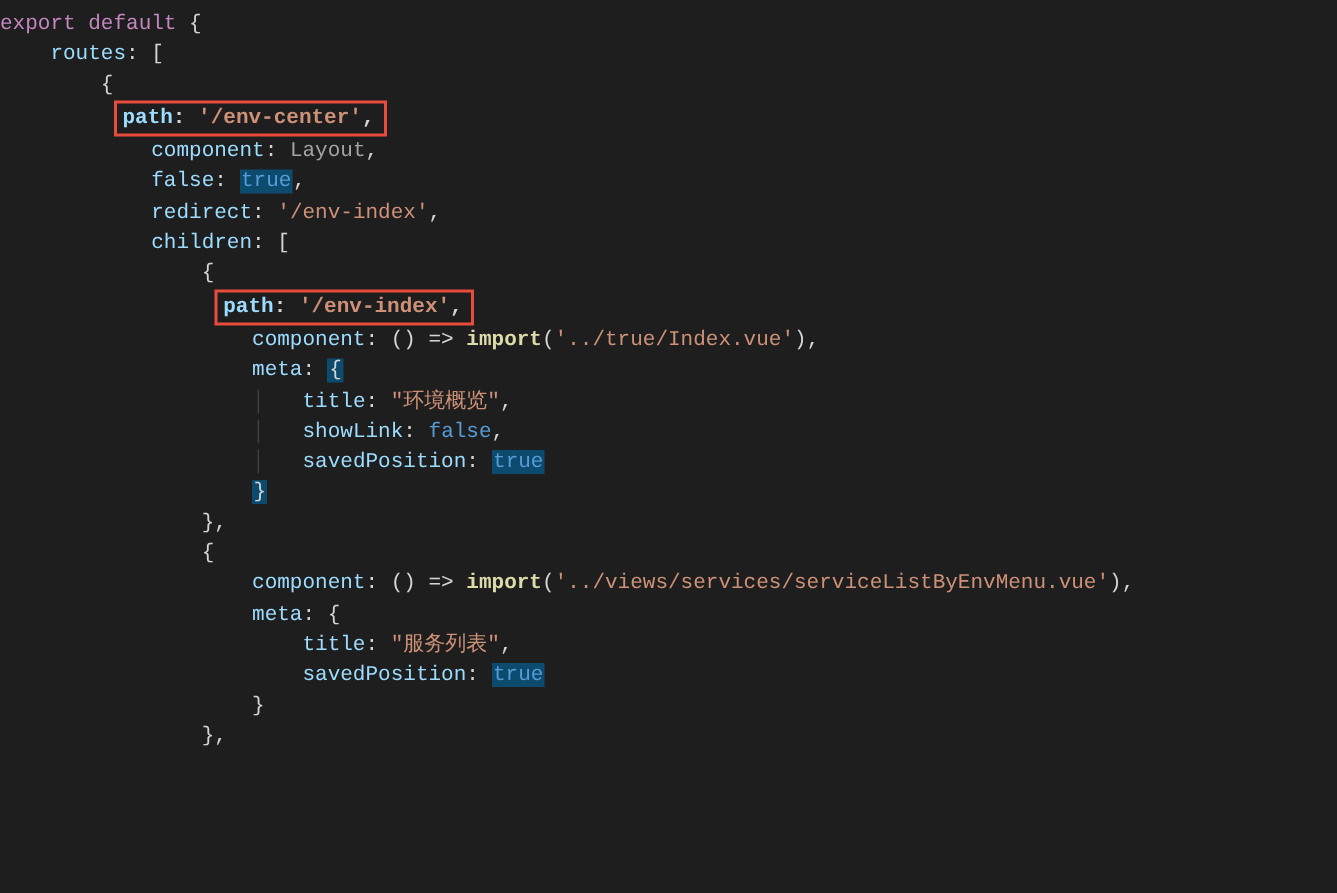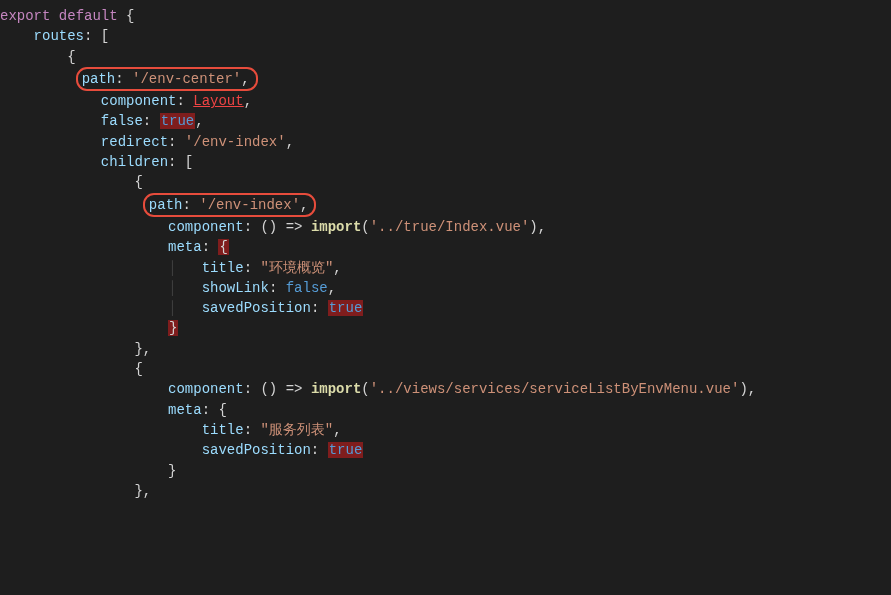--- a/index.html
+++ b/index.html
@@ -17,31 +17,32 @@
     .line {
       white-space: pre;
       position: relative;
     }
     .kw-export { color: #c586c0; }
     .kw-default { color: #c586c0; }
     .punct { color: #d4d4d4; }
     .key { color: #9cdcfe; text-align: right; }
     .string { color: #ce9178; }
     .literal { color: #569cd6; }
-    .component-val { color: #ef4444; text-decoration: underline; }
+    .component-val { color: #a3a3a3; }
     .import-fn { color: #dcdcaa; font-weight: bold; }
     .highlight-bg {
-      background: #7f1d1d;
+      background: #0c4a6e;
       padding: 0 1px;
     }
     .box-red {
       border: 2px solid #e74c3c;
-      border-radius: 11px;
+      border-radius: 0;
       padding: 0px 6px 0px 4px;
       display: inline-block;
+      font-weight: bold;
     }
     .guide {
       color: #404040;
       user-select: none;
     }
   </style>
 </head>
 <body>
 
 <div>

